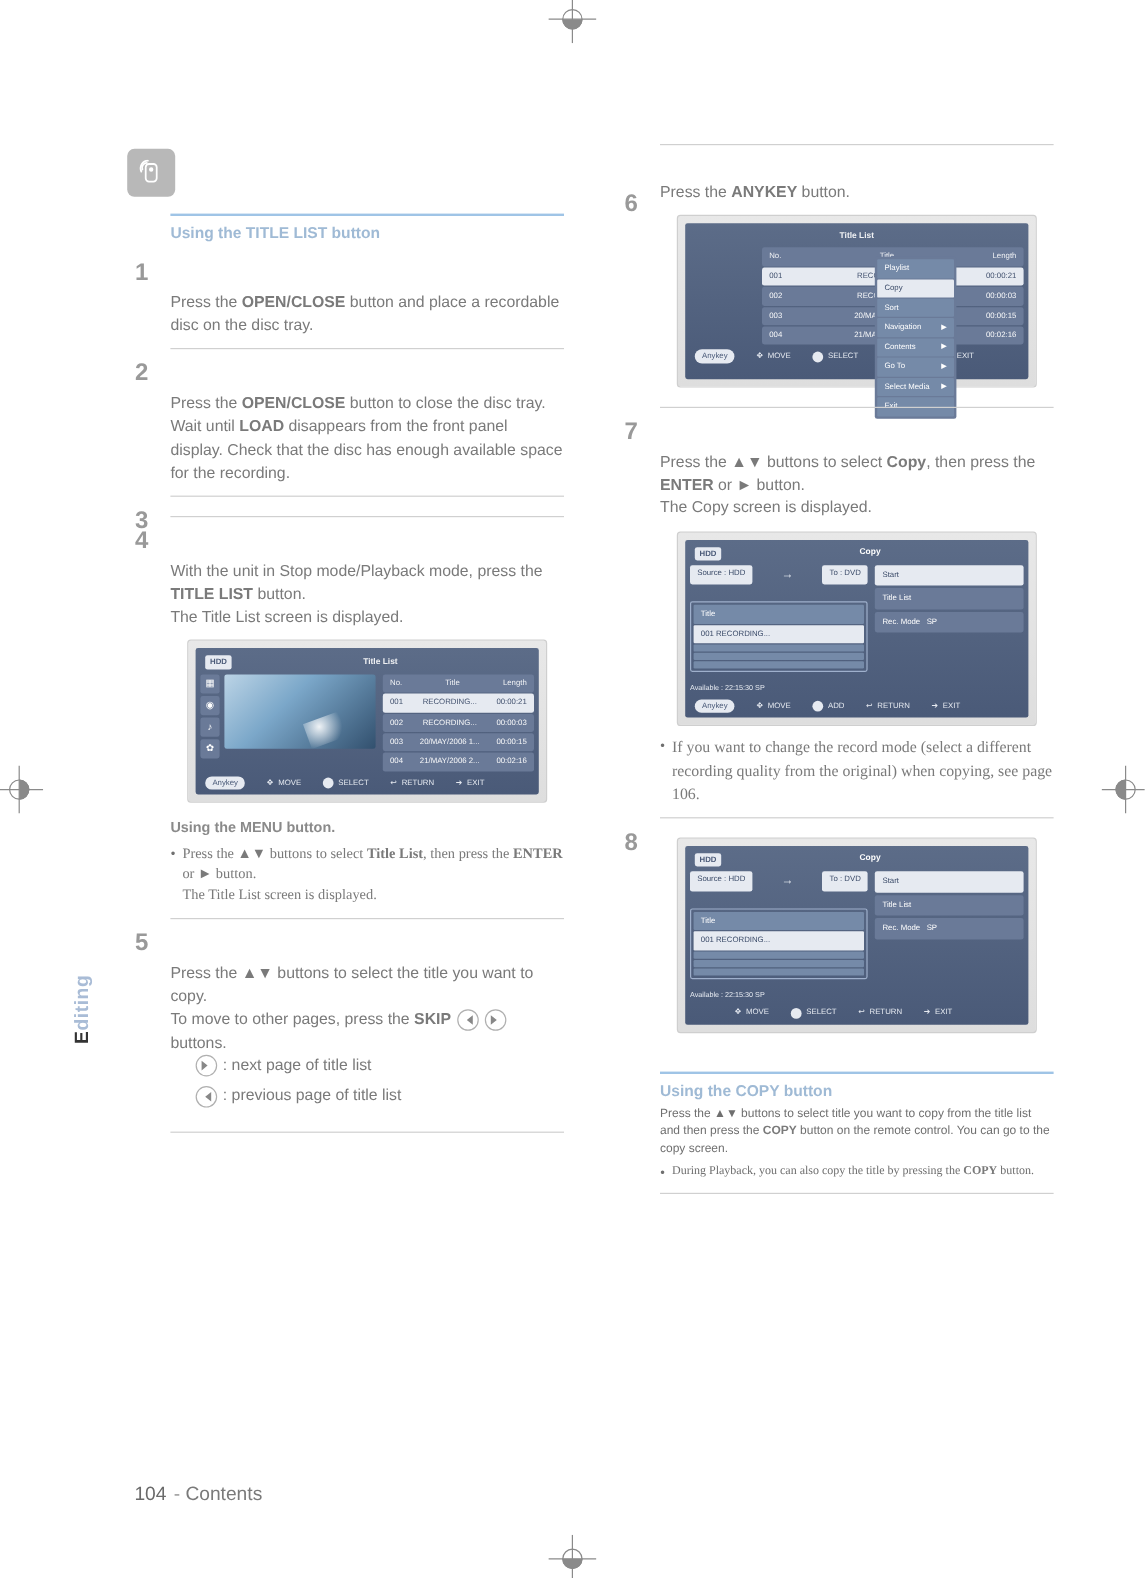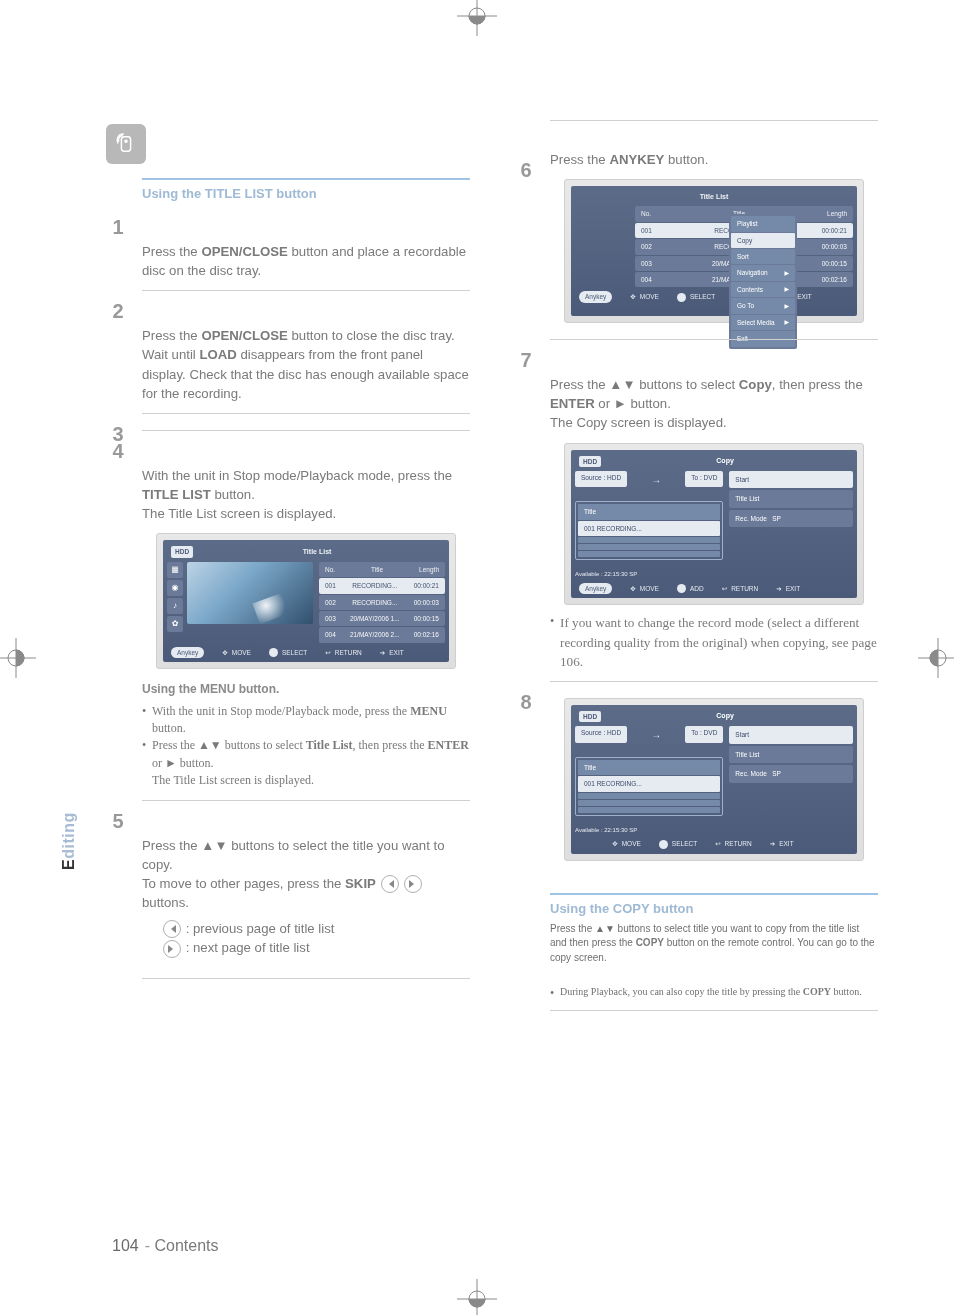--- a/index.html
+++ b/index.html
@@ -230,48 +230,47 @@
                       <span>SELECT</span>
                     </span>
                 <span class="foot-item">↩ <span>RETURN</span></span>
                 <span class="foot-item">➔ <span>EXIT</span></span>
               </div>
             </div>
           </div>
 
           <div class="menu-note">
             <span class="menu-heading">Using the MENU button.</span>
-            <div class="bul"><span>With the unit in Stop mode/Playback mode, press the </span><span class="strong">MENU</span><span> button.</span></div>
             <div class="bul"><span>Press the ▲▼ buttons to select </span><span class="strong">Title List</span><span>, then press the </span><span class="strong">ENTER</span><span> or ► button.</span><br><span>The Title List screen is displayed.</span></div>
           </div>
         </div>
 
         <div class="step">
           <div class="stepnum">5</div>
           <div class="stepbody">
             <span>Press the ▲▼ buttons to select the title you want to copy.</span><br>
             <span>To move to other pages, press the </span><span class="strong">SKIP</span>
             <span class="skipbtn"><svg viewBox="0 0 12 12">
                     <path d="M4,2 v8 M10,2 L5,6 L10,10 Z" fill="#888"></path>
                   </svg></span>
             <span class="skipbtn"><svg viewBox="0 0 12 12">
                     <path d="M8,2 v8 M2,2 L7,6 L2,10 Z" fill="#888"></path>
                   </svg></span>
             <span> buttons.</span>
+            <div style="padding-left:20px;">
+              <span class="skipbtn"><svg viewBox="0 0 12 12">
+                      <path d="M8,2 v8 M2,2 L7,6 L2,10 Z" fill="#888"></path>
+                    </svg></span>
+              <span> : next page of title list</span>
+            </div>
             <div style="margin-top:6px; padding-left:20px;">
               <span class="skipbtn"><svg viewBox="0 0 12 12">
                       <path d="M4,2 v8 M10,2 L5,6 L10,10 Z" fill="#888"></path>
                     </svg></span>
               <span> : previous page of title list</span>
-            </div>
-            <div style="padding-left:20px;">
-              <span class="skipbtn"><svg viewBox="0 0 12 12">
-                      <path d="M8,2 v8 M2,2 L7,6 L2,10 Z" fill="#888"></path>
-                    </svg></span>
-              <span> : next page of title list</span>
             </div>
           </div>
         </div>
 
         <hr class="hr-thin">
       </div>
     </div>
 
     <div class="col">
       <div style="padding-left:36px;">
@@ -461,21 +460,21 @@
                 <span class="foot-item">➔ <span>EXIT</span></span>
               </div>
             </div>
           </div>
         </div>
 
         <div class="blue-rule" style="margin-top:16px;"></div>
         <div style="font-weight:bold; color:#9fbad5; font-size:13px; margin-bottom:6px;">Using the COPY button</div>
         <div style="font-size:10px; line-height:1.45;">
           <span>Press the ▲▼ buttons to select title you want to copy from the title list and then press the </span><span class="strong">COPY</span><span> button on the remote control. You can go to the copy screen.</span>
-          <div class="bul" style="margin-top:20px;"><span>During Playback, you can also copy the title by pressing the </span><span class="strong">COPY</span><span> button.</span></div>
+          <div class="bul" style="margin-top:4px;"><span>During Playback, you can also copy the title by pressing the </span><span class="strong">COPY</span><span> button.</span></div>
         </div>
         <hr class="hr-thin">
       </div>
     </div>
   </div>
 </div>
 
 <div class="footer">
   <span class="pg">104</span><span style="color:#9a9a9a;">- </span><span>Contents</span>
 </div>

